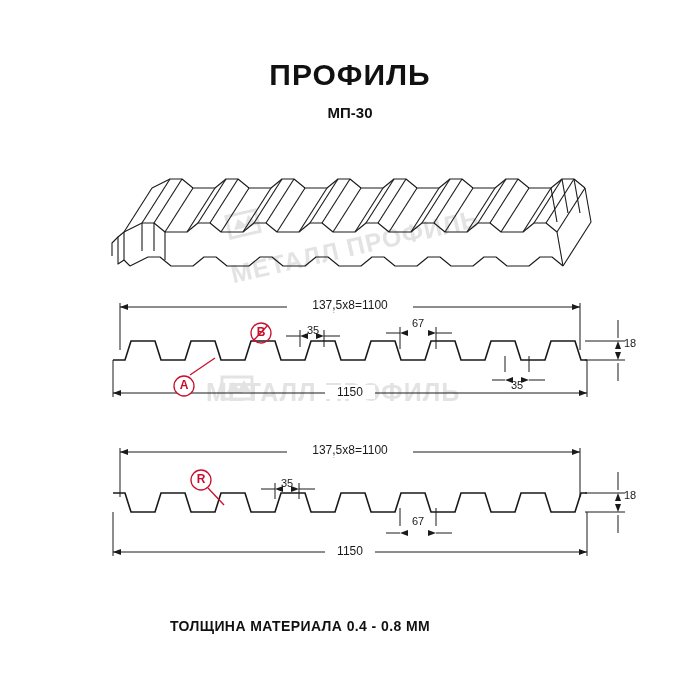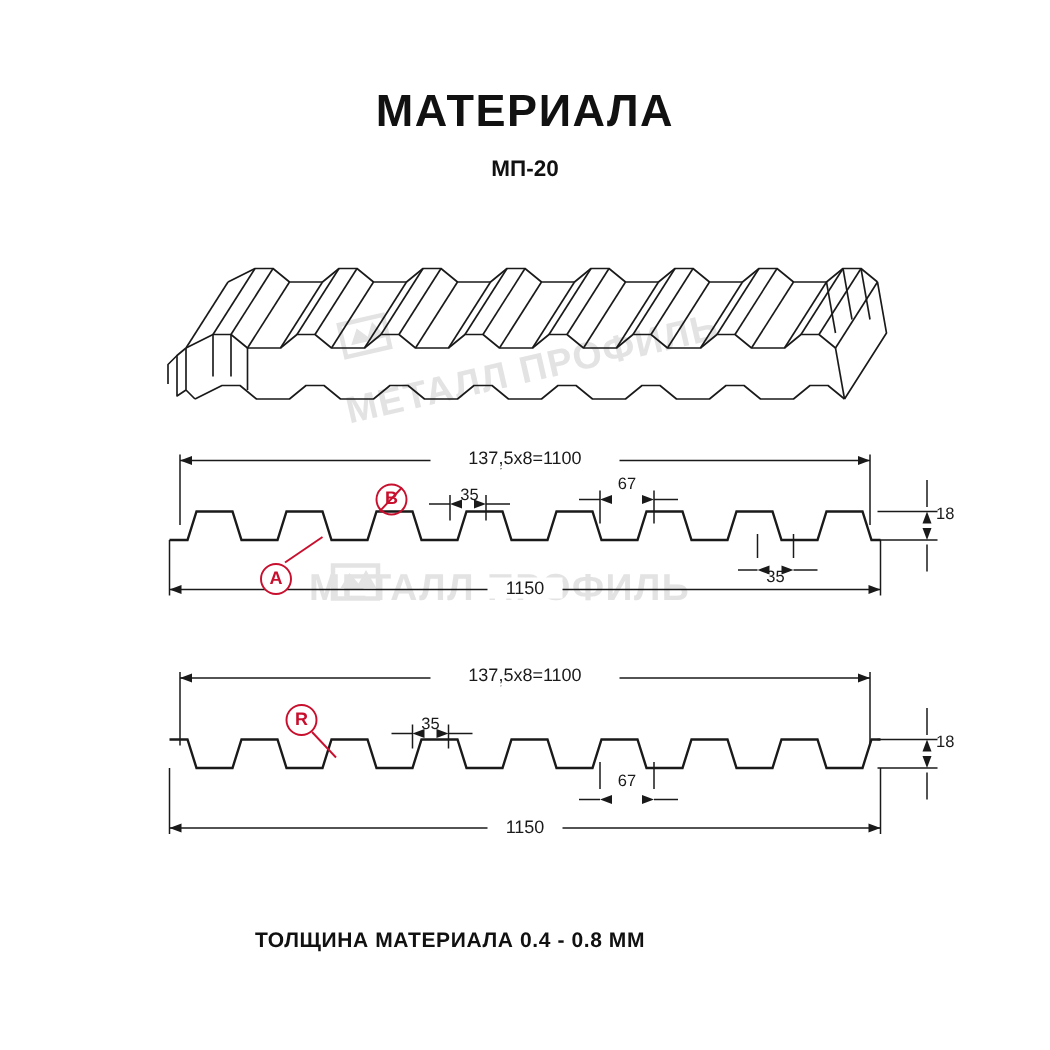--- a/index.html
+++ b/index.html
@@ -75,22 +75,22 @@
     top: 378px;
     left: 206px;
     font-size: 25px;
   }
 </style>
 </head>
 <body>
 
 <div class="page">
 
-  <div class="title">МАТЕРИАЛА</div>
-  <div class="subtitle">МП-20</div>
+  <div class="title">ПРОФИЛЬ</div>
+  <div class="subtitle">МП-30</div>
 
   <div class="wm wm1">МЕТАЛЛ ПРОФИЛЬ</div>
   <div class="wm wm2">МЕТАЛЛ ПРОФИЛЬ</div>
 
   <svg class="drawing" width="700" height="700" viewBox="0 0 700 700">
 
     <g opacity="1">
       <path d="M228 213 h30 v22 h-30 z" fill="none" stroke="#e3e3e3" stroke-width="3" transform="rotate(-13 243 224)"></path>
       <path d="M233 228 l6 -10 l6 7 l5 -9 l7 12 z" fill="#e3e3e3" transform="rotate(-13 243 224)"></path>
     </g>

